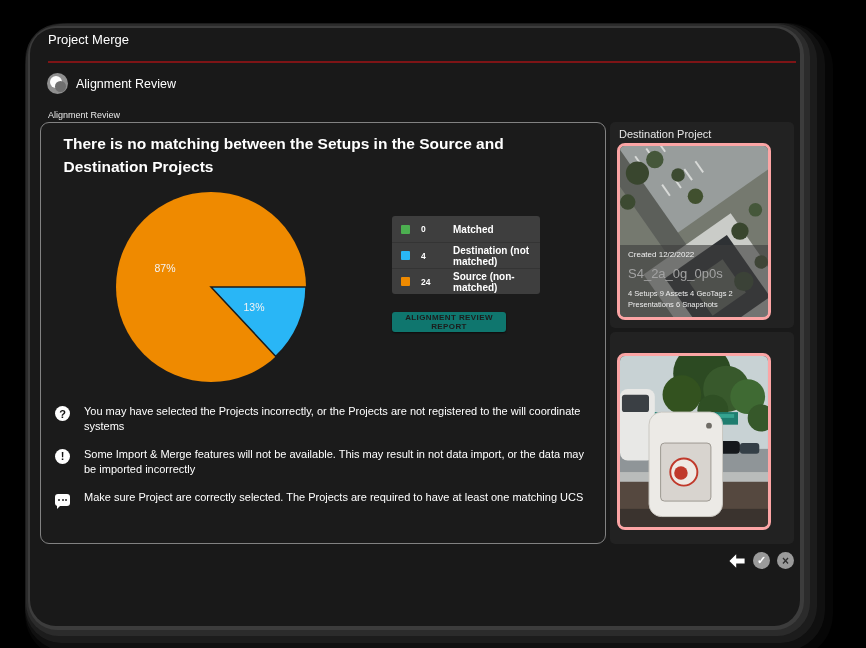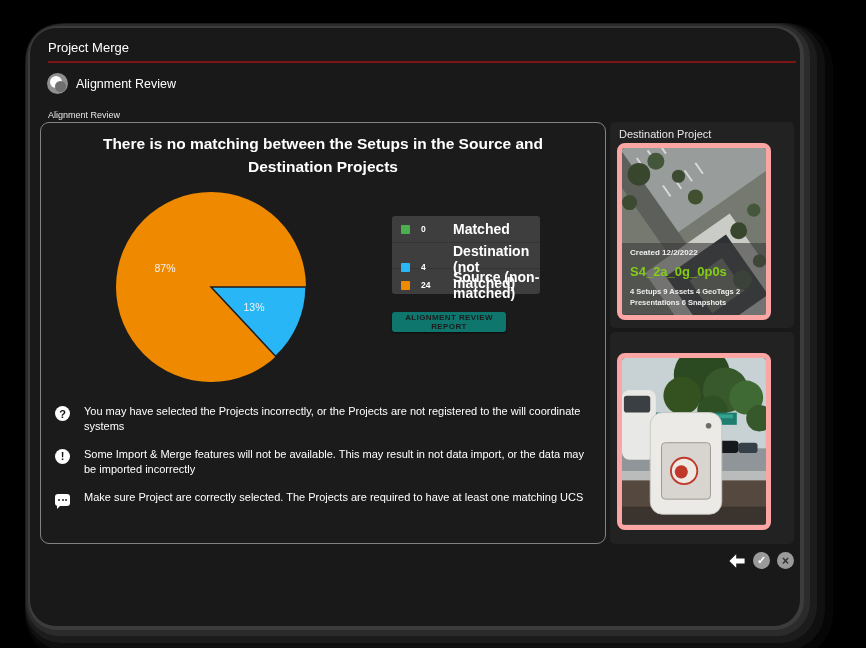--- a/index.html
+++ b/index.html
@@ -11,51 +11,51 @@
     position:absolute; left:30px; top:28px; width:770px; height:598px;
     background:#191919; border-radius:26px;
     box-shadow:
       1px 1px 0 3px rgba(95,95,95,0.32),
       3px 3px 0 7px rgba(88,88,88,0.26),
       6px 6px 0 11px rgba(82,82,82,0.20),
       10px 10px 0 15px rgba(76,76,76,0.14),
       14px 14px 0 19px rgba(70,70,70,0.09);
   }
 
-  .win-title { position:absolute; left:18px; top:12px; color:#fff; font-size:13px; }
+  .win-title { position:absolute; left:18px; top:4px; color:#fff; font-size:13px; }
   .red-line { position:absolute; left:18px; right:4px; top:33px; height:2px; background:#7e1416; }
 
   .section-row { position:absolute; left:17px; top:45px; display:flex; align-items:center; gap:8px; }
   .merge-icon { width:21px; height:21px; border-radius:50%; background:#8f8f8f; position:relative; overflow:hidden; }
   .merge-icon::before { content:""; position:absolute; left:3px; top:3px; width:12px; height:12px;
     border-radius:50%; background:#fdfdfd; }
   .merge-icon::after { content:""; position:absolute; left:8px; top:8px; width:11px; height:11px;
     border-radius:50%; background:#6f6f6f; }
   .section-title { color:#fff; font-size:12.5px; font-weight:500; }
 
   .panel-label { position:absolute; left:18px; top:82px; color:#e8e8e8; font-size:9px; }
 
   
   .main-panel { position:absolute; left:10px; top:94px; width:566px; height:422px;
     background:#1b1b1b; border:1px solid #828282; border-radius:9px; }
-  .alert-title { position:absolute; left:4%; top:9px; width:92%; text-align:center;
+  .alert-title { position:absolute; left:4%; top:9px; width:92%; text-align:left;
     color:#fff; font-size:15.5px; font-weight:700; line-height:1.5; }
 
   .pie-wrap { position:absolute; left:70px; top:64px; width:200px; height:200px; }
   .pie-wrap svg { display:block; }
   .pie-label { fill:#f3f3f3; font-size:10.5px; font-family:"Liberation Sans", sans-serif; }
 
   .legend { position:absolute; left:351px; top:93px; width:148px; background:#3e3e3e; border-radius:3px; }
   .legend-row { display:grid; grid-template-columns:20px 32px 1fr; align-items:center;
     height:26px; padding:0 0 0 9px; }
   .legend-row + .legend-row { border-top:1px solid #343434; }
   .swatch { width:9px; height:9px; border-radius:1px; }
   .sw-green { background:#4caf50; } .sw-blue { background:#29b6f6; } .sw-orange { background:#ef8a00; }
   .legend-num { color:#fff; font-size:8.5px; font-weight:700; }
-  .legend-lbl { color:#fff; font-size:14px; font-weight:700; }
+  .legend-lbl { color:#fff; font-size:10px; font-weight:700; }
 
   .report-btn { position:absolute; left:351px; top:189px; width:114px; height:20px;
     background:#0f766e; color:#1c1c1c; border:none; border-radius:3px;
     font-family:"Liberation Sans", sans-serif; font-size:8px; font-weight:700; letter-spacing:.4px;
     box-shadow:0 1px 2px rgba(0,0,0,.6); cursor:pointer; }
 
   .messages { position:absolute; left:14px; top:281px; right:16px; }
   .msg { display:flex; gap:13px; margin-bottom:12px; align-items:flex-start; }
   .msg-icon { flex:0 0 16px; margin-top:2px; }
   .circle-ic { width:15px; height:15px; border-radius:50%; background:#fff; color:#111;
@@ -66,26 +66,26 @@
   .bubble-ic::after { content:""; position:absolute; left:2px; bottom:-3px;
     border-left:4px solid #fff; border-bottom:4px solid transparent; }
   .msg-text { color:#fff; font-size:11px; line-height:1.4; }
 
   
   .side-panel { position:absolute; left:580px; width:184px; background:#222; border-radius:5px; }
   .side-panel.dest { top:94px; height:206px; }
   .side-panel.src  { top:304px; height:212px; }
   .side-label { color:#e6e6e6; font-size:11px; padding:6px 9px 0; }
   .card { position:absolute; left:7px; top:21px; width:154px; height:177px;
-    border-radius:8px; overflow:hidden; border:5px solid #fca5a5; cursor:pointer; background:#333;font-weight:bold; }
+    border-radius:8px; overflow:hidden; border:3px solid #fca5a5; cursor:pointer; background:#333; }
   .card svg { position:absolute; inset:0; }
   .card-overlay { position:absolute; left:0; right:0; bottom:0; background:rgba(62,62,62,.62);
     padding:5px 8px 7px; }
   .card-created { color:#f0f0f0; font-size:8px; }
-  .card-name { color:#84cc16; font-size:13px; margin-top:7px; }
+  .card-name { color:#a3a3a3; font-size:13px; margin-top:7px; }
   .card-meta { color:#eee; font-size:7.5px; line-height:1.5; margin-top:7px; }
 
   .footer-icons { position:absolute; top:524px; right:6px; display:flex; align-items:center; gap:7px; }
   .back-arrow { width:18px; height:16px; cursor:pointer; }
   .round-btn { width:17px; height:17px; border-radius:50%; background:#9a9a9a; color:#fdfdfd;
     display:flex; align-items:center; justify-content:center; font-size:11px; font-weight:700; cursor:pointer; }
   .round-btn.cancel { color:#2e2e2e; font-size:12px; }
 </style>
 </head>
 <body>

